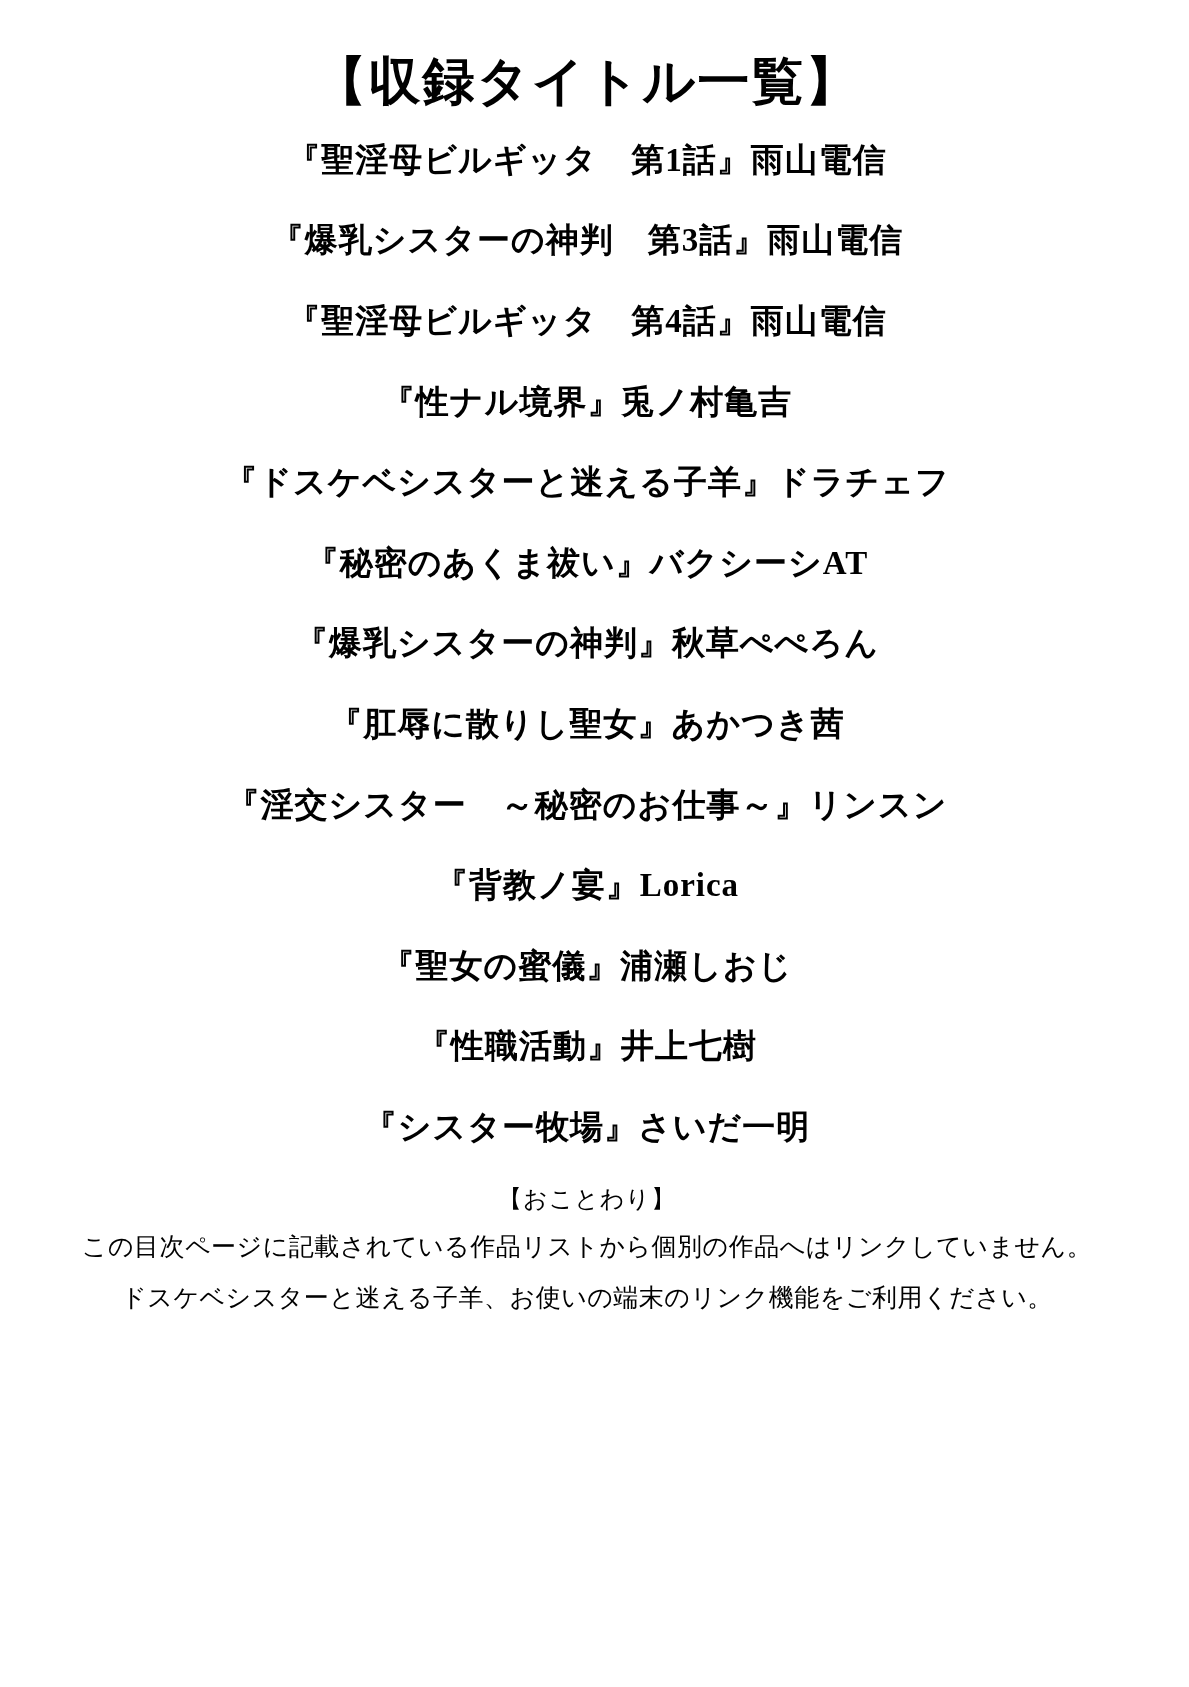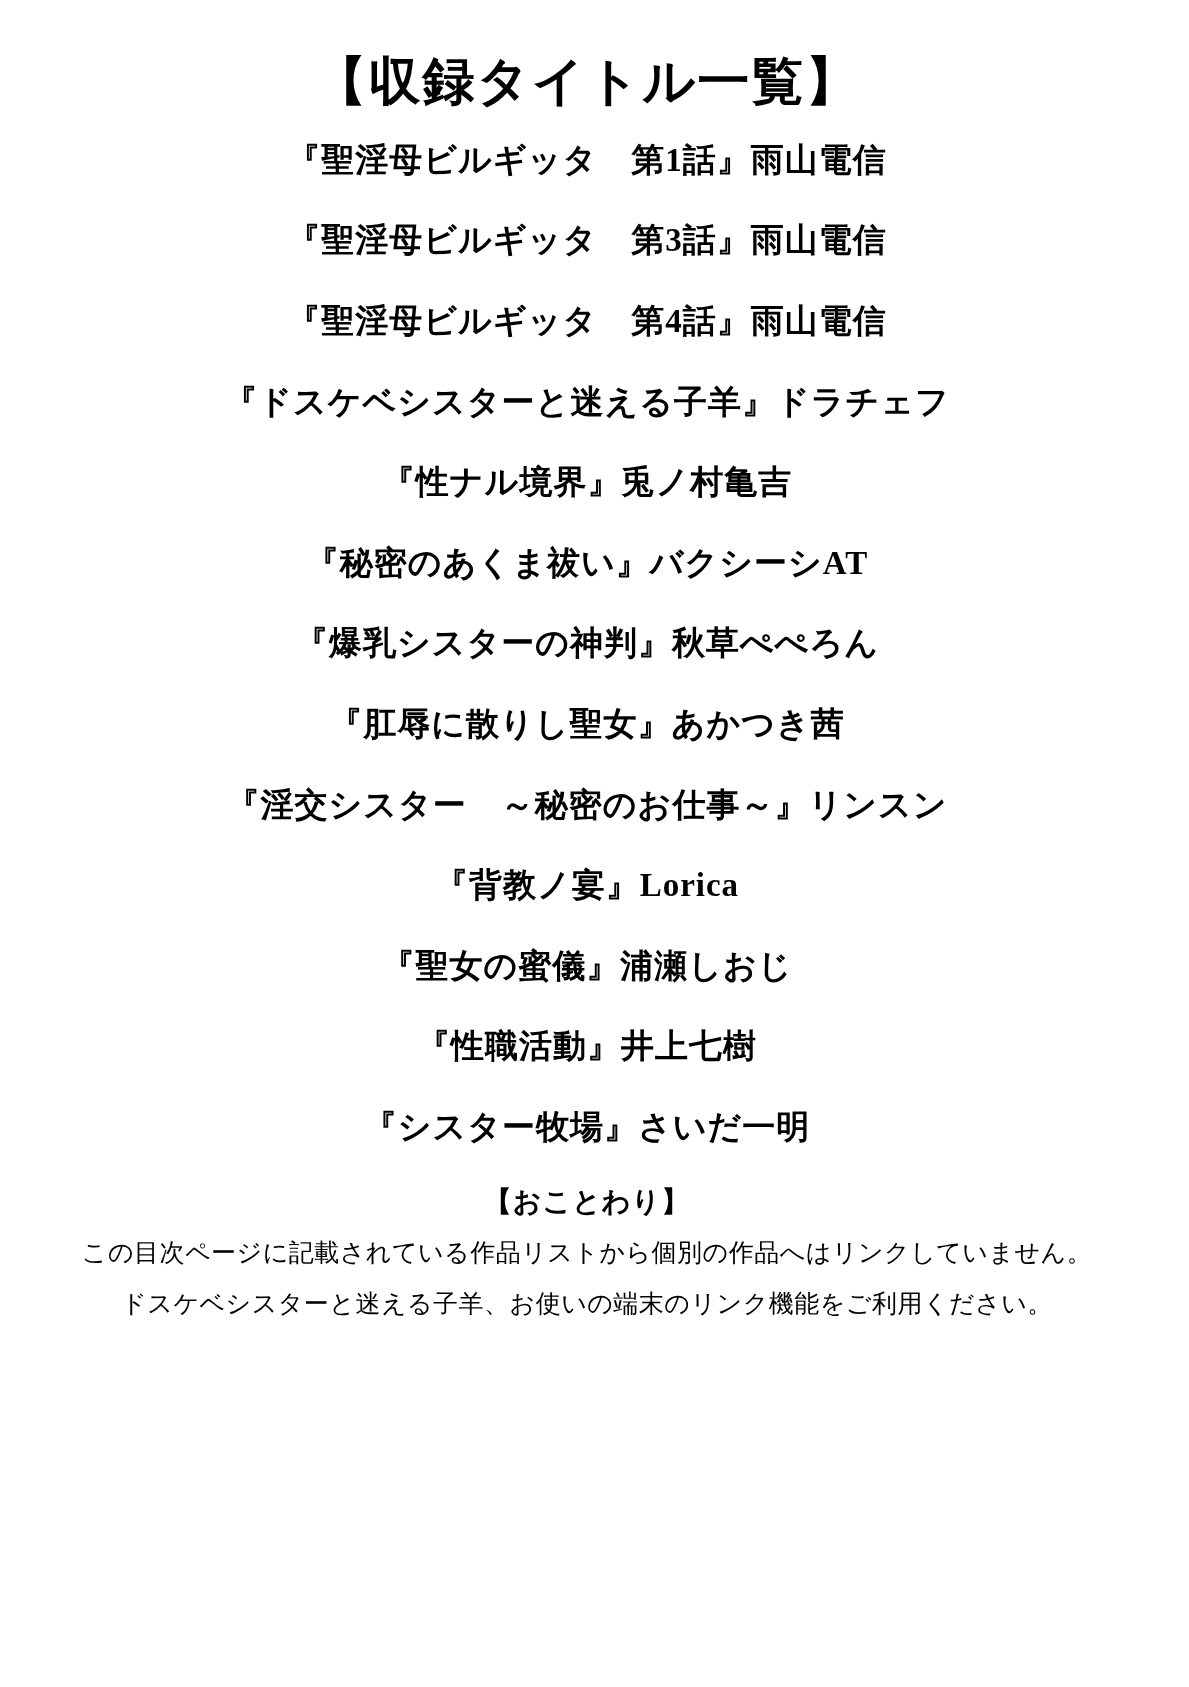--- a/index.html
+++ b/index.html
@@ -50,22 +50,22 @@
     margin: 0;
     padding: 21px 0 20px 0;
     letter-spacing: 1px;
   }
   .notice {
     margin-top: 14px;
     width: 100%;
     text-align: center;
   }
   .notice-heading {
-    font-size: 28px;
-    font-weight: 700;
+    font-size: 24px;
+    font-weight: 400;
     line-height: 1.45;
     letter-spacing: 1px;
     margin: 0 0 6px 0;
   }
   .notice-line {
     font-size: 25px;
     font-weight: 400;
     line-height: 1.55;
     letter-spacing: 0.5px;
     margin: 12px;
@@ -74,24 +74,24 @@
 </style>
 </head>
 <body>
 
 <div class="page">
 
   <h1 class="doc-title">【収録タイトル一覧】</h1>
 
   <ul class="toc-list">
     <li class="toc-entry">『聖淫母ビルギッタ　第1話』雨山電信</li>
-    <li class="toc-entry">『聖淫母ビルギッタ　第3話』雨山電信</li>
+    <li class="toc-entry">『爆乳シスターの神判　第3話』雨山電信</li>
     <li class="toc-entry">『聖淫母ビルギッタ　第4話』雨山電信</li>
+    <li class="toc-entry">『性ナル境界』兎ノ村亀吉</li>
     <li class="toc-entry">『ドスケベシスターと迷える子羊』ドラチェフ</li>
-    <li class="toc-entry">『性ナル境界』兎ノ村亀吉</li>
     <li class="toc-entry">『秘密のあくま祓い』バクシーシAT</li>
     <li class="toc-entry">『爆乳シスターの神判』秋草ぺぺろん</li>
     <li class="toc-entry">『肛辱に散りし聖女』あかつき茜</li>
     <li class="toc-entry">『淫交シスター　～秘密のお仕事～』リンスン</li>
     <li class="toc-entry">『背教ノ宴』Lorica</li>
     <li class="toc-entry">『聖女の蜜儀』浦瀬しおじ</li>
     <li class="toc-entry">『性職活動』井上七樹</li>
     <li class="toc-entry">『シスター牧場』さいだ一明</li>
   </ul>
 

